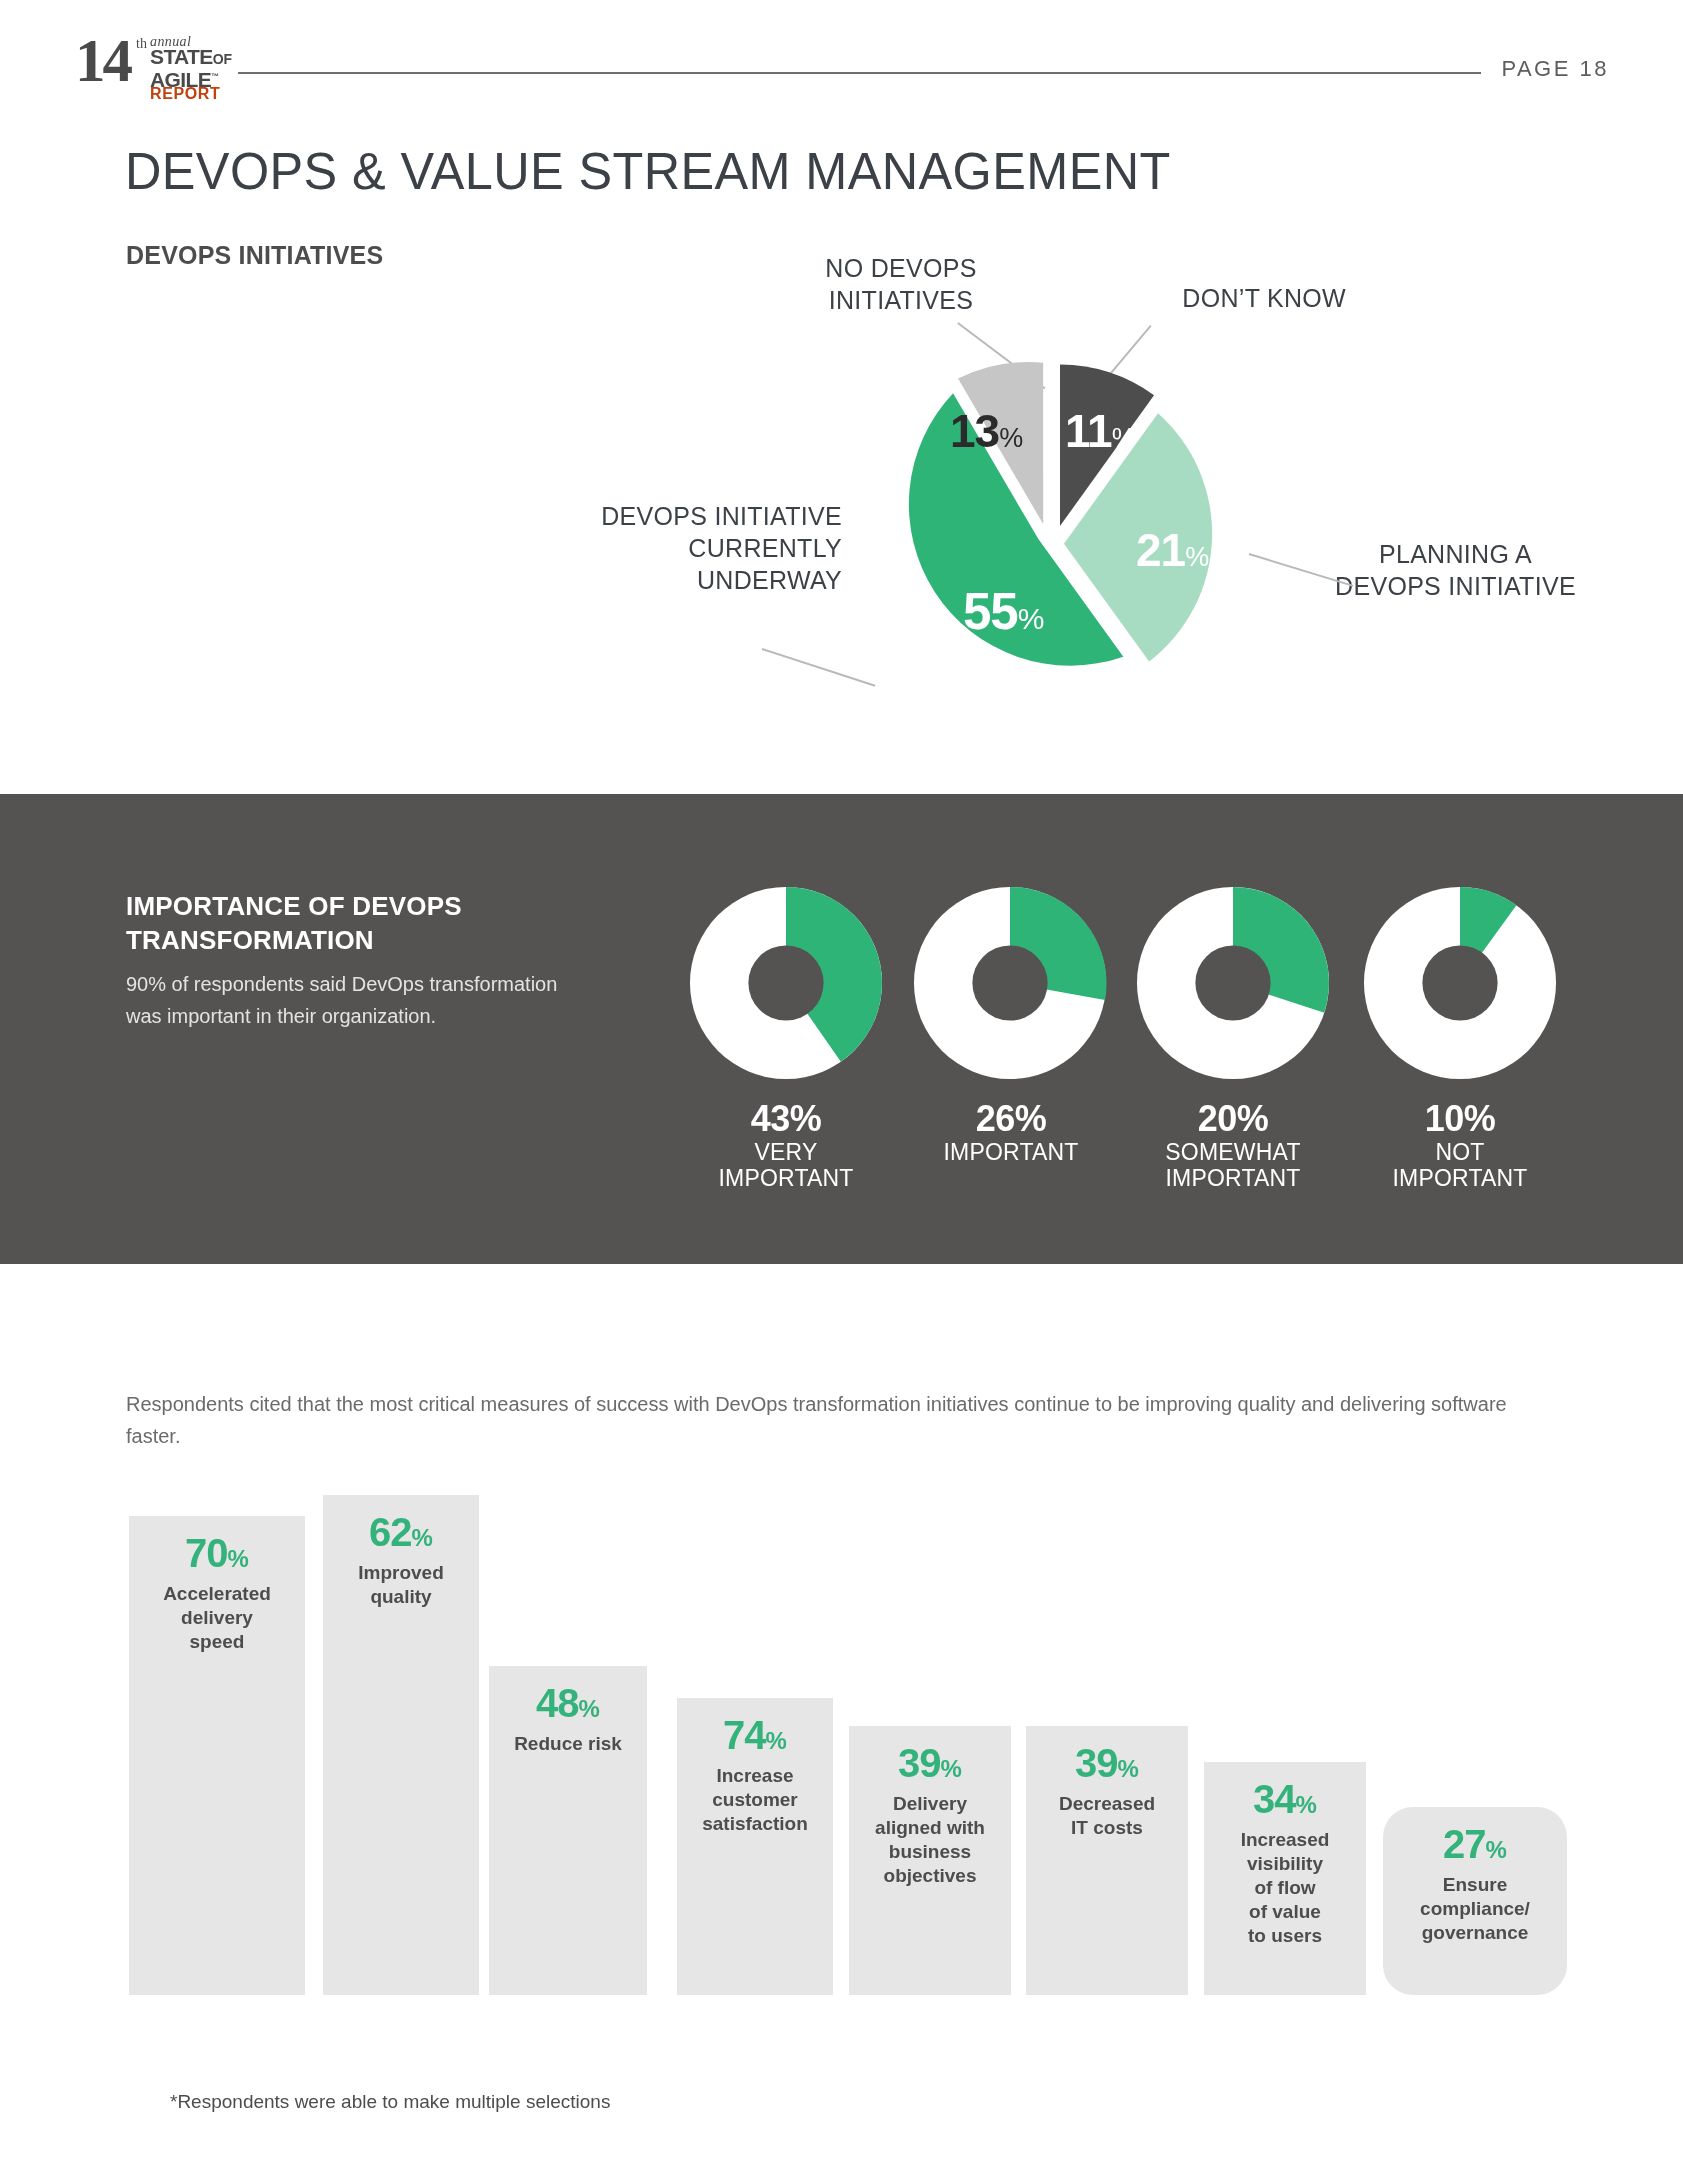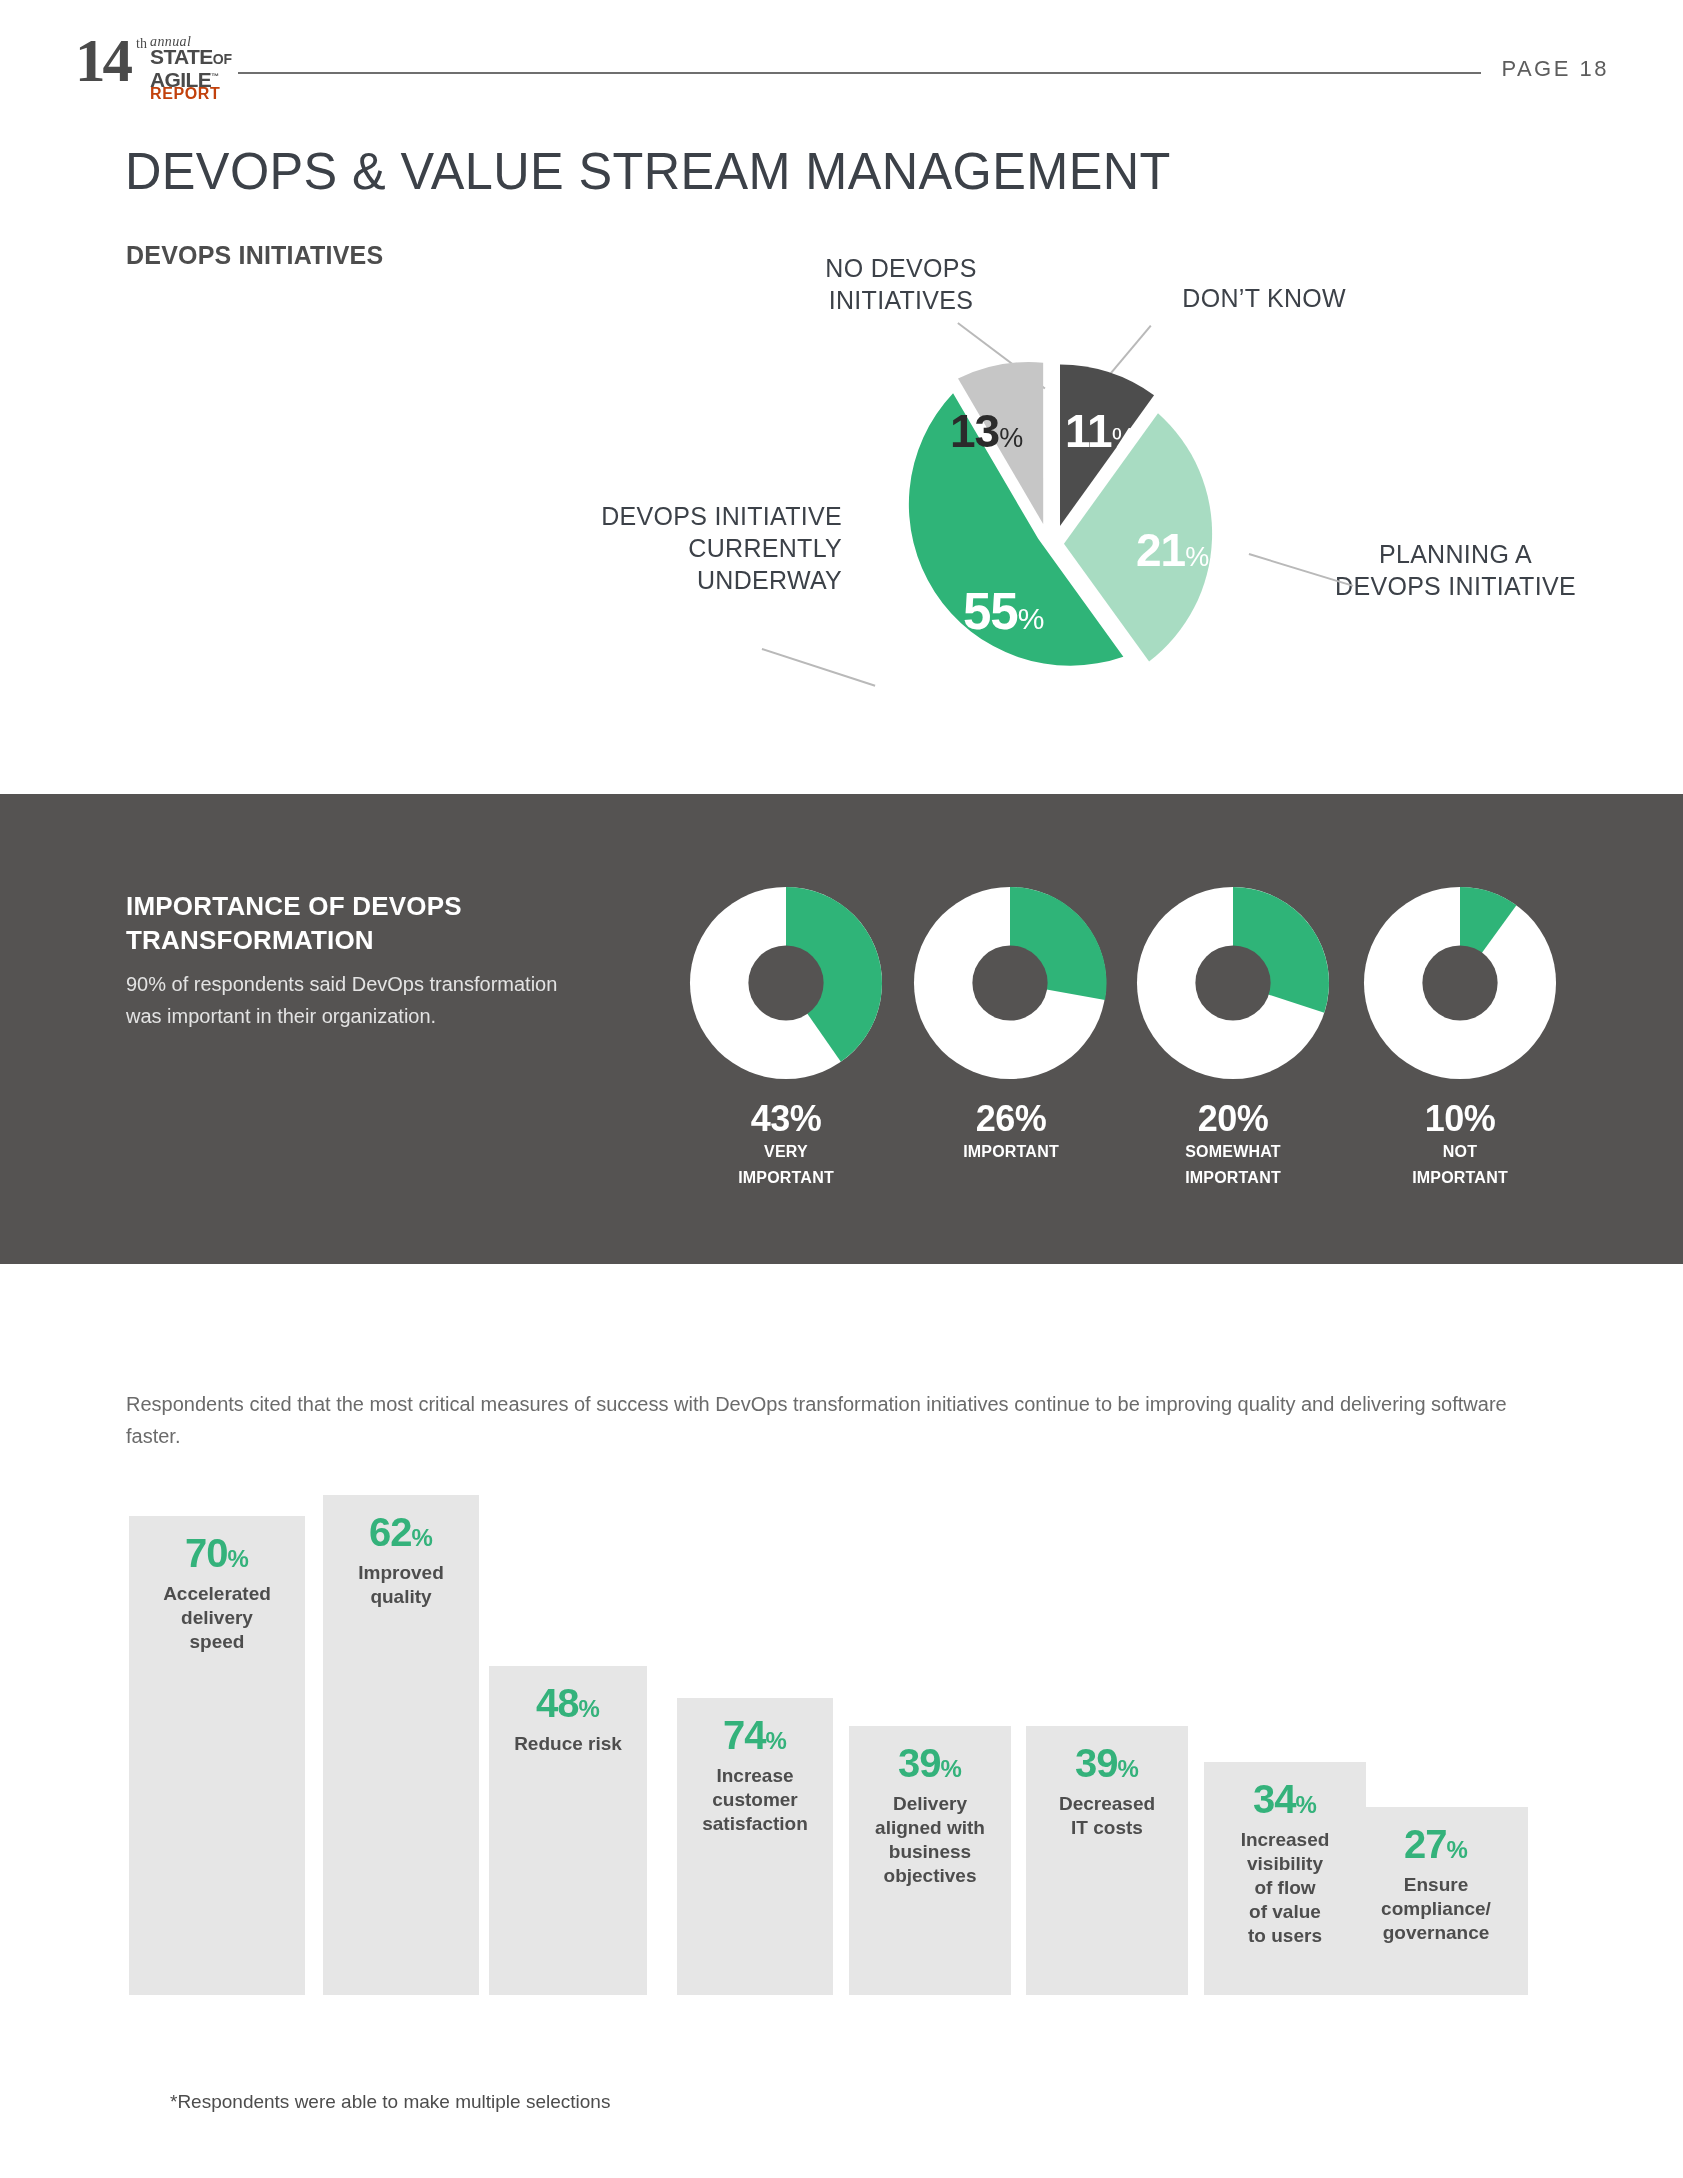--- a/index.html
+++ b/index.html
@@ -57,21 +57,21 @@
   
   .band{position:absolute;left:0;top:794px;width:1683px;height:470px;background:#555352;}
   .s2-head{position:absolute;left:126px;top:889px;width:465px;font-size:26px;
       font-weight:700;color:#fff;line-height:34px;letter-spacing:0.2px;}
   .s2-body{position:absolute;left:126px;top:968px;width:455px;font-size:20px;
       line-height:32px;color:#e3e3e3;font-weight:400;}
 
   .donut{position:absolute;width:198px;height:198px;}
   .dl{position:absolute;text-align:center;color:#fff;}
   .dl .pct{font-size:36px;font-weight:700;line-height:40px;letter-spacing:-0.5px;}
-  .dl .cap{font-size:16px;font-weight:700;line-height:26px;letter-spacing:0.2px;}
+  .dl .cap{font-size:23px;font-weight:400;line-height:26px;letter-spacing:0.2px;}
 
   
   .s3-head{position:absolute;left:126px;top:1354px;font-size:23px;font-weight:700;
       color:#4d4d4d;letter-spacing:0.1px;}
   .s3-body{position:absolute;left:126px;top:1388px;width:1381px;font-size:20px;
       line-height:32px;color:#6b6b6b;}
 
   .bars{position:absolute;left:129px;top:1475px;width:1436px;height:520px;}
   .bar{position:absolute;bottom:0;background:#e6e6e6;text-align:center;}
   .bar .pct{font-size:40px;font-weight:700;color:#34b27b;line-height:46px;letter-spacing:-1px;
@@ -247,21 +247,21 @@
 
     <div class="bar" style="left:1075px;width:162px;height:233px;">
       <span class="pct"><span>34</span><span class="sm">%</span></span>
       <span class="cap">Increased</span>
       <span class="cap">visibility</span>
       <span class="cap">of flow</span>
       <span class="cap">of value</span>
       <span class="cap">to users</span>
     </div>
 
-    <div class="bar" style="left:1215px;width:184px;height:188px;">
+    <div class="bar" style="left:1254px;width:184px;height:188px;border-radius:30px;">
       <span class="pct"><span>27</span><span class="sm">%</span></span>
       <span class="cap">Ensure</span>
       <span class="cap">compliance/</span>
       <span class="cap">governance</span>
     </div>
   </div>
 
   <div class="footnote">*Respondents were able to make multiple selections</div>
 
 </div>

